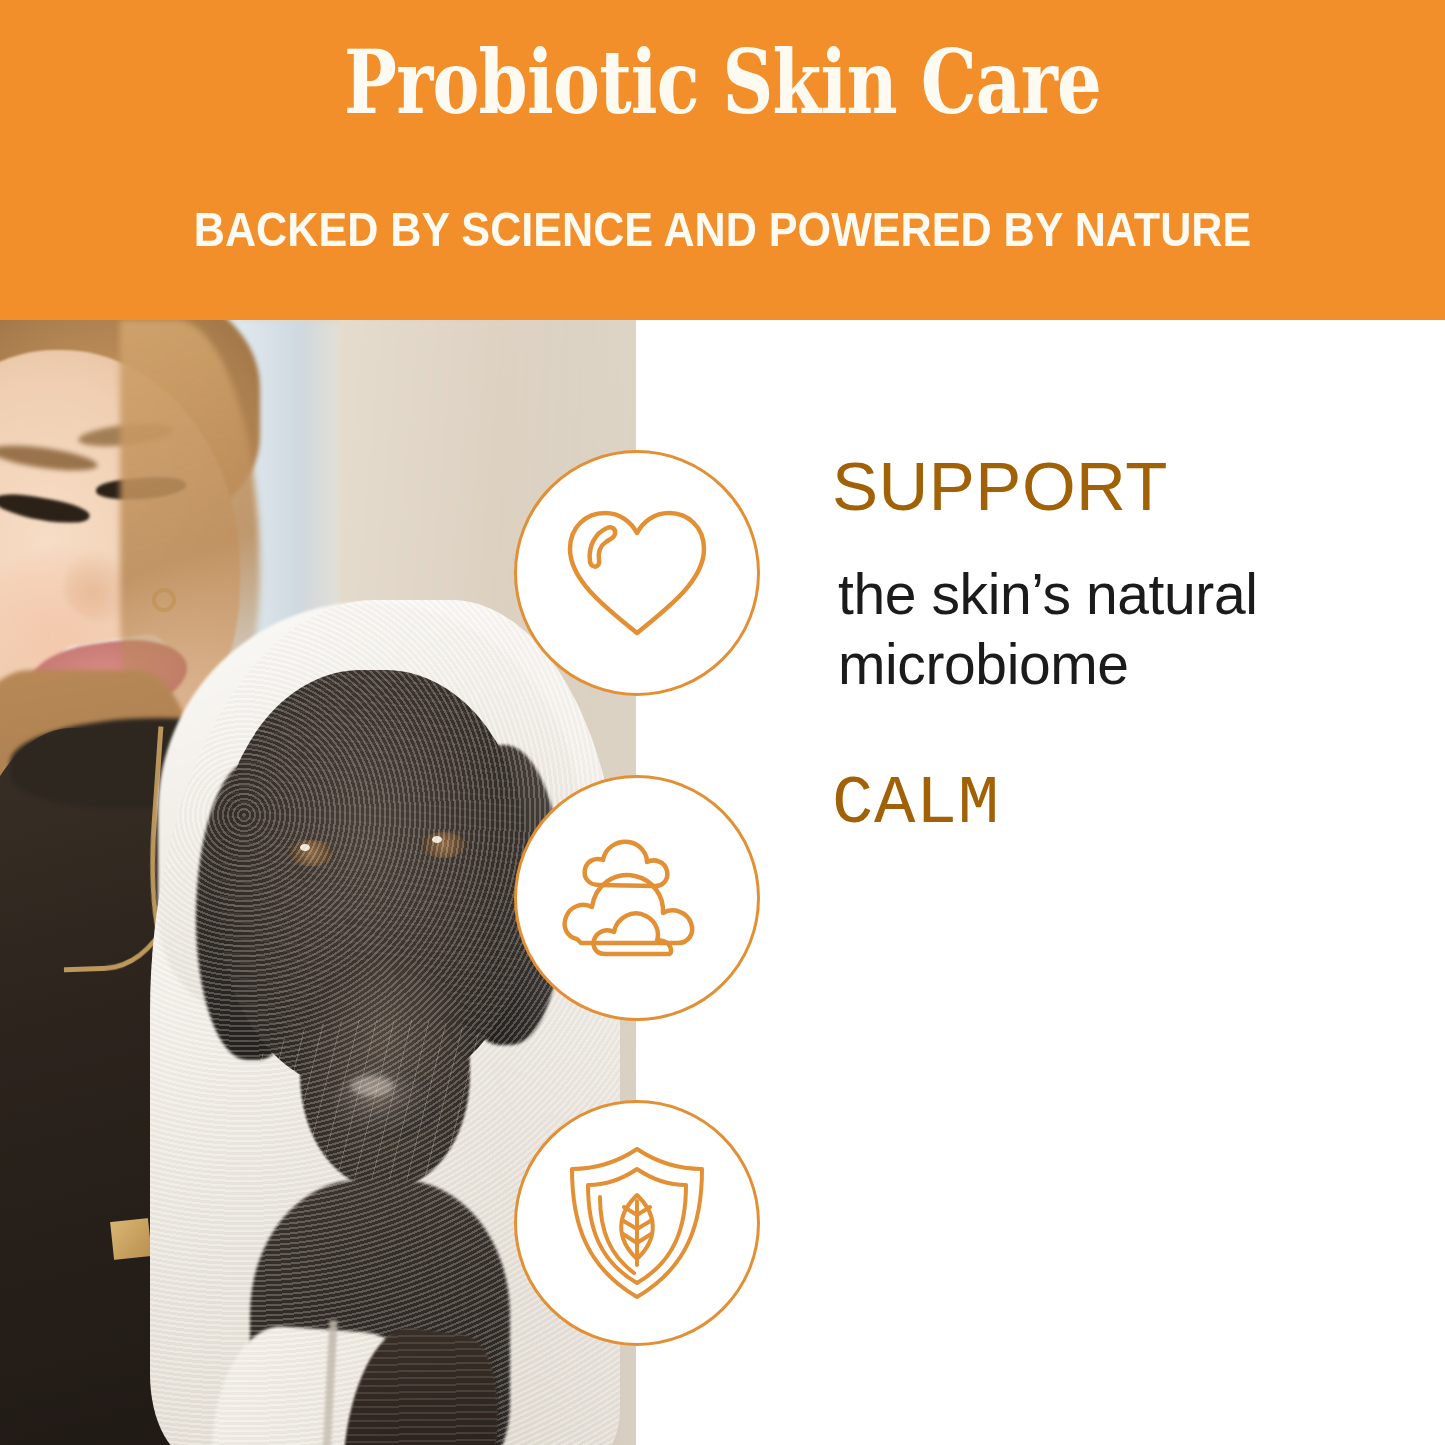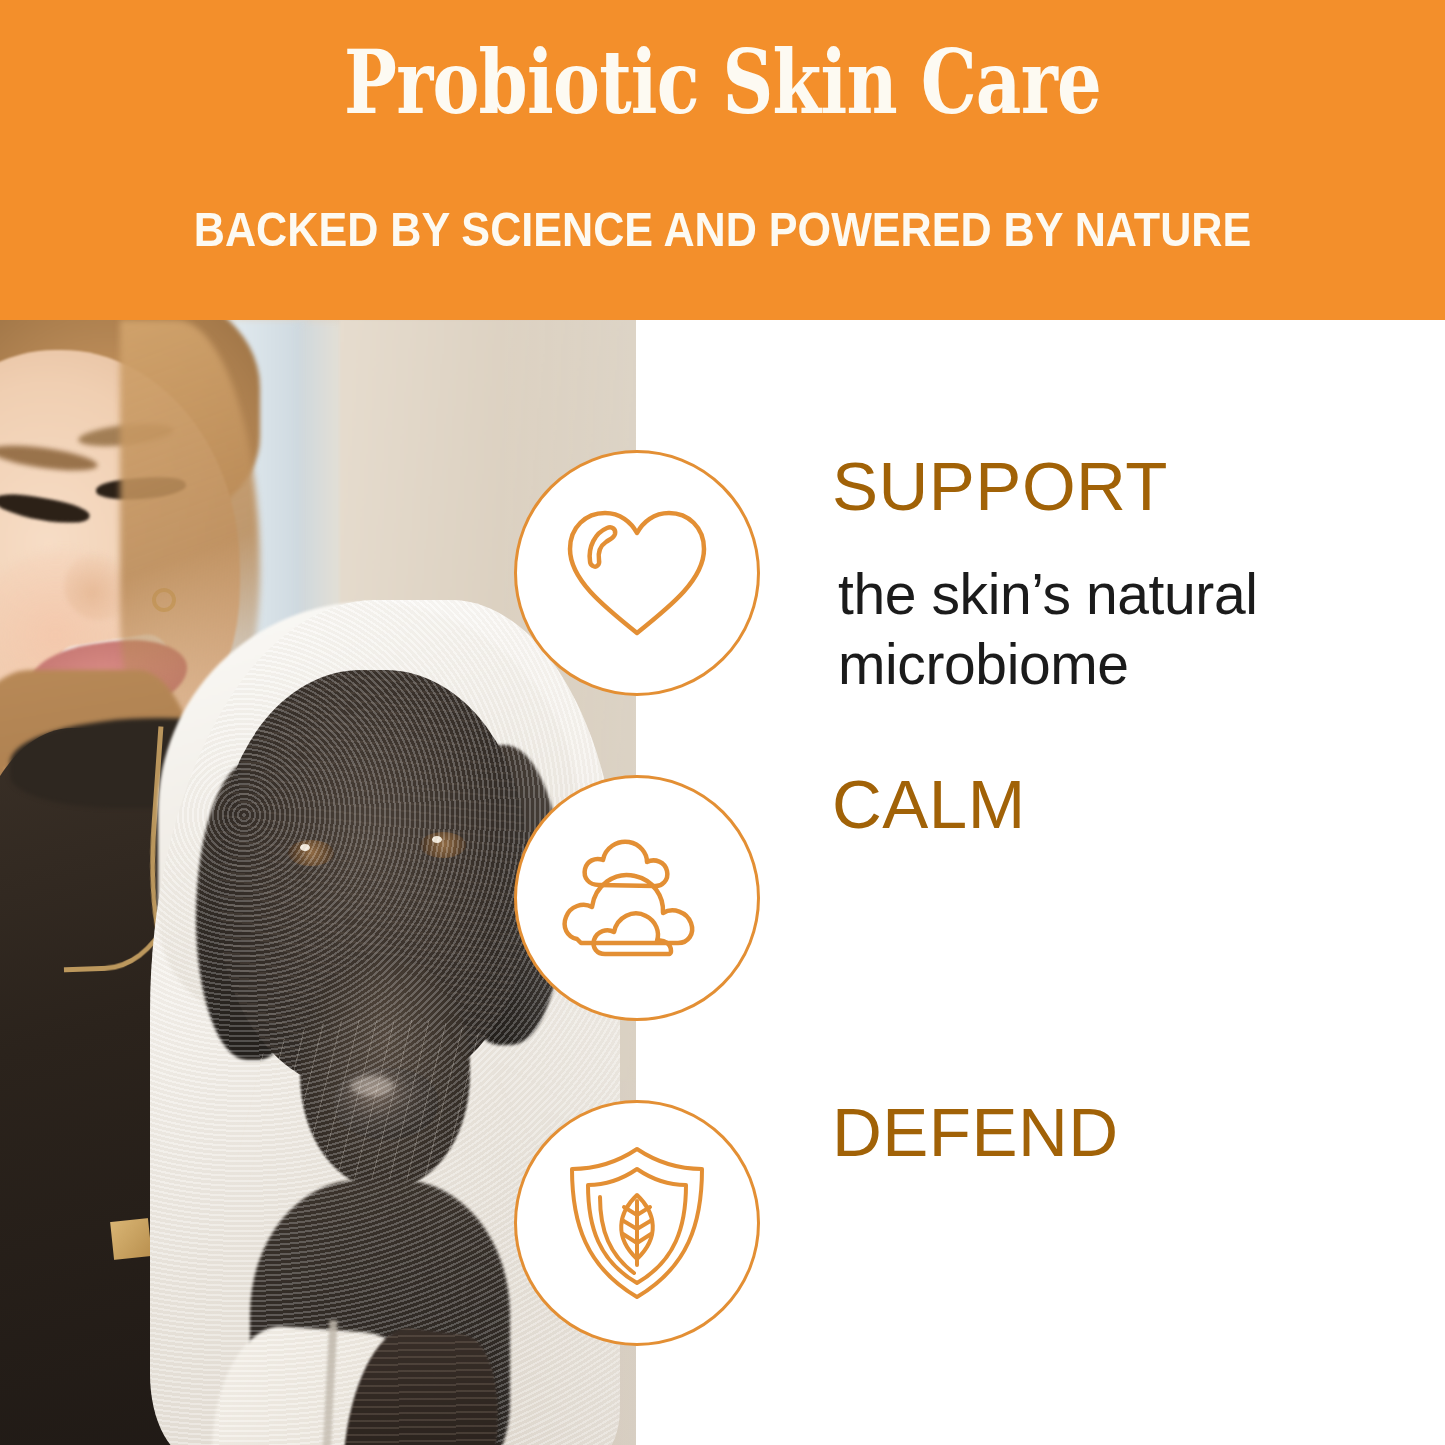--- a/index.html
+++ b/index.html
@@ -391,21 +391,21 @@
         <path d="M18 104 C 8 102, 3 92, 7 82 C 11 71, 24 67, 33 72
                  C 36 50, 56 36, 76 41 C 94 45, 105 61, 104 78
                  C 114 72, 128 77, 132 88 C 136 99, 129 108, 119 108 L 22 108 Z"></path>
 
         <path d="M46 119 C 38 119, 33 113, 35 105 C 38 96, 48 93, 55 97
                  C 58 82, 74 74, 87 81 C 97 86, 101 97, 98 106
                  C 105 104, 112 109, 112 116 C 112 120, 109 119, 106 119 Z"></path>
       </svg>
     </span>
   </div>
-  <div class="feat-head" style="top:770px;">CALM</div>
+  <div class="feat-head" style="top:770px;font-family:Liberation Mono, monospace;">CALM</div>
 
   <div class="icon-circle" style="left:514px; top:1100px;">
     <span>
       <svg width="146" height="160" viewBox="0 0 146 160" fill="none" stroke="#E38F34" stroke-width="4" stroke-linejoin="round" stroke-linecap="round">
 
         <path d="M73 6 C 52 20, 28 26, 8 26 C 8 80, 22 124, 73 154
                  C 124 124, 138 80, 138 26 C 118 26, 94 20, 73 6 Z"></path>
 
         <path d="M73 26 C 57 37, 39 42, 24 42 C 24 84, 35 118, 73 140
                  C 111 118, 122 84, 122 42 C 107 42, 89 37, 73 26 Z"></path>
@@ -413,15 +413,14 @@
         <path d="M36 54 C 36 88, 46 112, 70 130"></path>
 
         <path d="M73 52 C 92 70, 96 94, 73 116 C 50 94, 54 70, 73 52 Z"></path>
         <path d="M73 58 L 73 122"></path>
         <path d="M73 72 L 60 64 M73 72 L 86 64
                  M73 86 L 58 77 M73 86 L 88 77
                  M73 100 L 59 91 M73 100 L 87 91"></path>
       </svg>
     </span>
   </div>
-  <div class="feat-head" style="top:1098px;">DEFEND</div>
 
 </div>
 
 </body></html>

